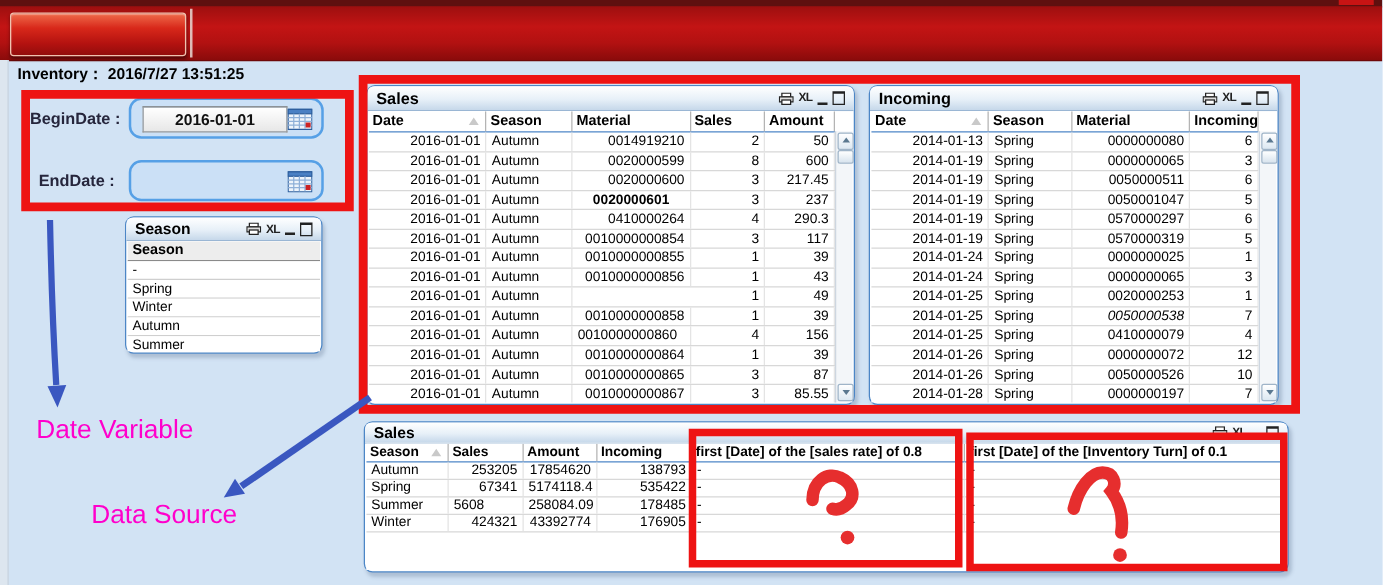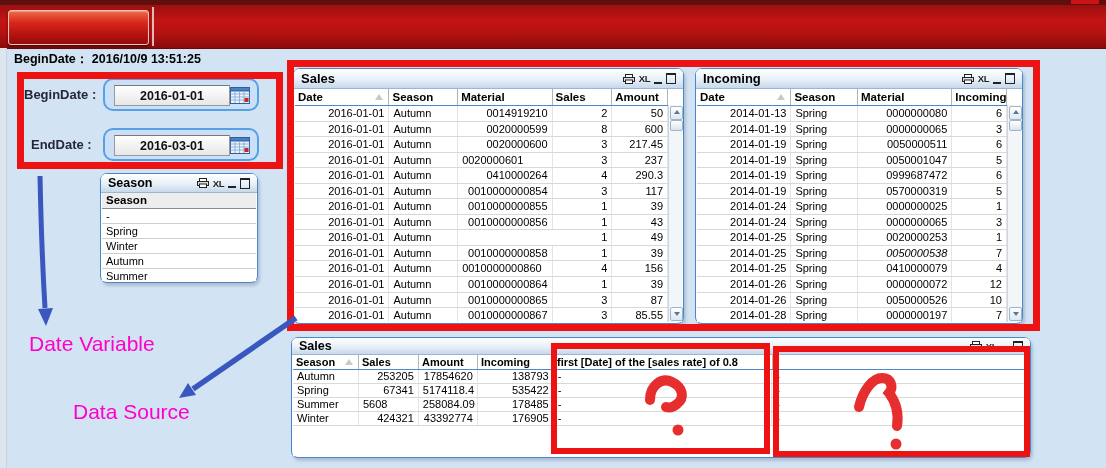--- a/index.html
+++ b/index.html
@@ -108,39 +108,38 @@
 <div id="screen">
 
   <div class="topstrip"></div>
   <div class="topstrip-accent"></div>
   <div class="redbar"></div>
   <div class="tab-btn"></div>
   <div class="vsep"></div>
   <div class="left-edge"></div>
 
   <div class="reload">
-    <span>BeginDate：</span>
-    <span>2016/10/9 13:51:25</span>
+    <span>Inventory：</span>
+    <span>2016/7/27 13:51:25</span>
   </div>
 
   <div class="flabel" style="left:24px;top:87px;">BeginDate :</div>
   <div class="datefield" style="top:78px;">
     <input type="text" readonly="" value="2016-01-01" style="">
     <button class="calbtn">
       <svg width="20" height="18" viewBox="0 0 20 18">
         <rect x="0.5" y="1.5" width="19" height="16" fill="#eef4fb" stroke="#2e5f9e"></rect>
         <rect x="0.5" y="1.5" width="19" height="3.5" fill="#4a80c4" stroke="#2e5f9e"></rect>
         <path d="M0.5 8h19 M0.5 11h19 M0.5 14h19 M5 5v12 M9.5 5v12 M14 5v12" stroke="#8fb0d8" stroke-width="1" fill="none"></path>
         <rect x="14.5" y="12" width="4" height="4" fill="#cc2222"></rect>
       </svg>
     </button>
   </div>
   <div class="flabel" style="left:31px;top:137px;">EndDate :</div>
   <div class="datefield" style="top:128px;">
-    <input type="text" readonly="" value="2016-03-01" style="">
     <button class="calbtn">
       <svg width="20" height="18" viewBox="0 0 20 18">
         <rect x="0.5" y="1.5" width="19" height="16" fill="#eef4fb" stroke="#2e5f9e"></rect>
         <rect x="0.5" y="1.5" width="19" height="3.5" fill="#4a80c4" stroke="#2e5f9e"></rect>
         <path d="M0.5 8h19 M0.5 11h19 M0.5 14h19 M5 5v12 M9.5 5v12 M14 5v12" stroke="#8fb0d8" stroke-width="1" fill="none"></path>
         <rect x="14.5" y="12" width="4" height="4" fill="#cc2222"></rect>
       </svg>
     </button>
   </div>
 
@@ -225,21 +224,21 @@
           <div class="tr">
             <div class="td" style="width: 95px; text-align: right;">2016-01-01</div>
             <div class="td" style="width: 69px; text-align: left;">Autumn</div>
             <div class="td" style="width: 95px; text-align: right;">0020000600</div>
             <div class="td" style="width: 60px; text-align: right;">3</div>
             <div class="td" style="width: 56px; text-align: right;">217.45</div>
           </div>
           <div class="tr">
             <div class="td" style="width: 95px; text-align: right;">2016-01-01</div>
             <div class="td" style="width: 69px; text-align: left;">Autumn</div>
-            <div class="td" style="width: 95px; text-align: left;">0020000601</div>
+            <div class="td" style="width: 95px; text-align: center; font-weight: bold;">0020000601</div>
             <div class="td" style="width: 60px; text-align: right;">3</div>
             <div class="td" style="width: 56px; text-align: right;">237</div>
           </div>
           <div class="tr">
             <div class="td" style="width: 95px; text-align: right;">2016-01-01</div>
             <div class="td" style="width: 69px; text-align: left;">Autumn</div>
             <div class="td" style="width: 95px; text-align: right;">0410000264</div>
             <div class="td" style="width: 60px; text-align: right;">4</div>
             <div class="td" style="width: 56px; text-align: right;">290.3</div>
           </div>
@@ -368,21 +367,21 @@
           </div>
           <div class="tr">
             <div class="td" style="width: 95px; text-align: right;">2014-01-19</div>
             <div class="td" style="width: 67px; text-align: left;">Spring</div>
             <div class="td" style="width: 95px; text-align: right;">0050001047</div>
             <div class="td" style="width: 55px; text-align: right;">5</div>
           </div>
           <div class="tr">
             <div class="td" style="width: 95px; text-align: right;">2014-01-19</div>
             <div class="td" style="width: 67px; text-align: left;">Spring</div>
-            <div class="td" style="width: 95px; text-align: right;">0999687472</div>
+            <div class="td" style="width: 95px; text-align: right;">0570000297</div>
             <div class="td" style="width: 55px; text-align: right;">6</div>
           </div>
           <div class="tr">
             <div class="td" style="width: 95px; text-align: right;">2014-01-19</div>
             <div class="td" style="width: 67px; text-align: left;">Spring</div>
             <div class="td" style="width: 95px; text-align: right;">0570000319</div>
             <div class="td" style="width: 55px; text-align: right;">5</div>
           </div>
           <div class="tr">
             <div class="td" style="width: 95px; text-align: right;">2014-01-24</div>
@@ -467,20 +466,23 @@
             <span>Sales</span>
           </div>
           <div class="hc" style="width: 59px;">
             <span>Amount</span>
           </div>
           <div class="hc" style="width: 76px;">
             <span>Incoming</span>
           </div>
           <div class="hc" style="width: 219px;">
             <span>first [Date] of the [sales rate] of 0.8</span>
+          </div>
+          <div class="hc" style="width: 257px;">
+            <span>first [Date] of the [Inventory Turn] of 0.1</span>
           </div>
         </div>
         <div class="grid-body">
           <div class="tr">
             <div class="td" style="width: 66px; text-align: left;">Autumn</div>
             <div class="td" style="width: 60px; text-align: right;">253205</div>
             <div class="td" style="width: 59px; text-align: right;">17854620</div>
             <div class="td" style="width: 76px; text-align: right;">138793</div>
             <div class="td" style="width: 219px; text-align: left;">-</div>
             <div class="td" style="width: 257px; text-align: left;">-</div>

